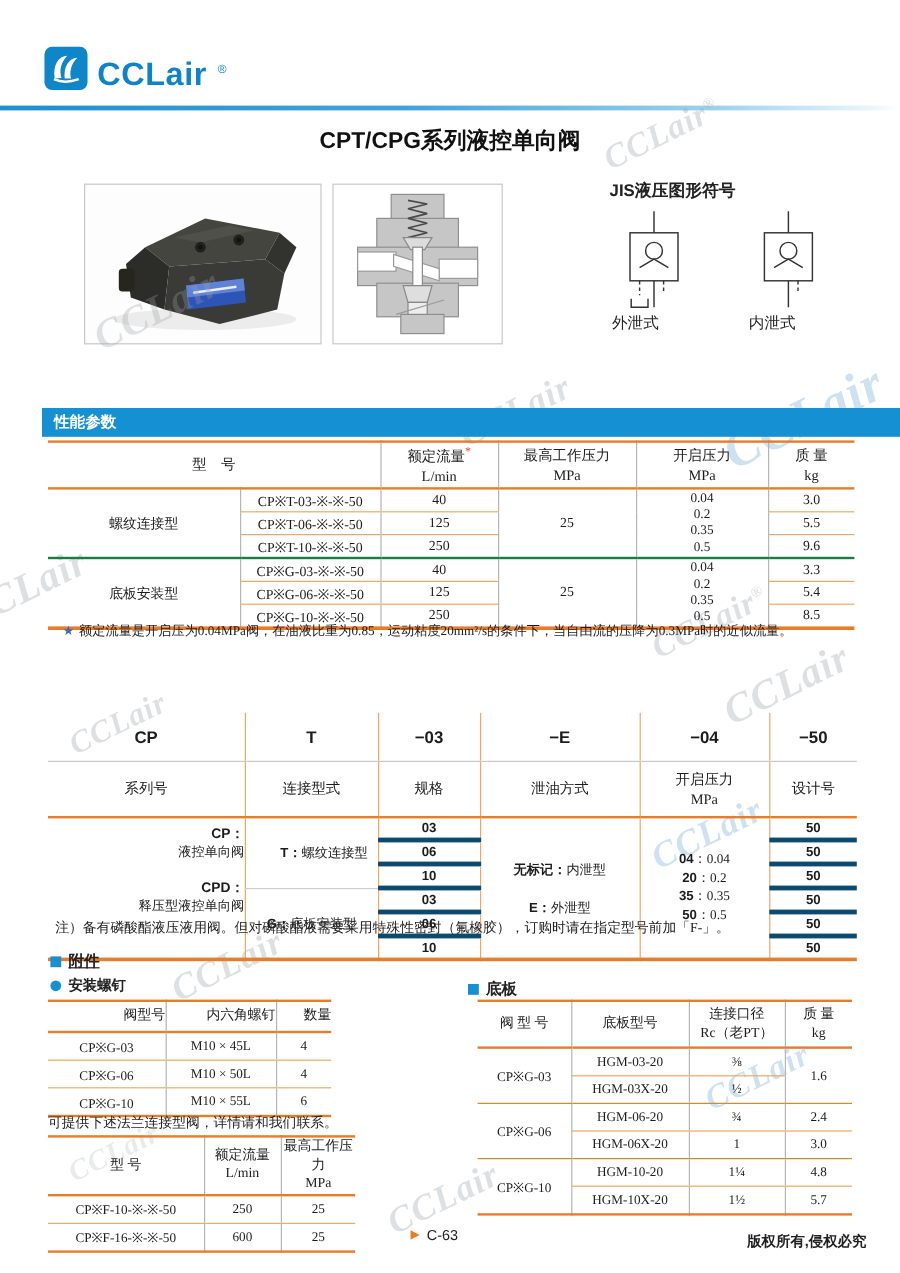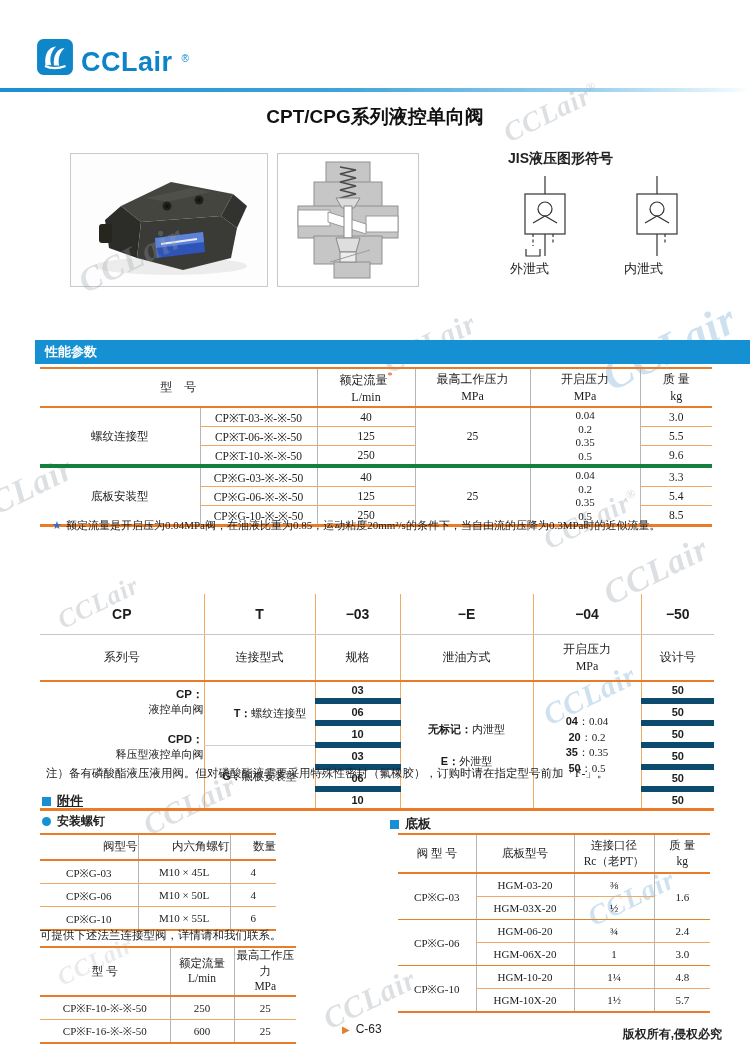--- a/index.html
+++ b/index.html
@@ -35,40 +35,40 @@
        font-weight:bold;line-height:24px;padding-left:10px;box-sizing:border-box;z-index:10;}
 
   
   table{border-collapse:collapse;table-layout:fixed;font-family:"Liberation Serif",serif;
         font-size:11.5px;color:#1c1c1c;z-index:10;position:relative;}
   td,th{padding:0;text-align:center;vertical-align:middle;font-weight:normal;}
   .vl{border-left:1px solid #b5b5b5;}
   .ovl{border-left:1px solid #f0a863;}
   .bb1{border-bottom:1px solid #f0a863;}
   .bb2{border-bottom:2px solid #e87c28;}
-  .bt2{border-top:4px solid #15803d;}
+  .bt2{border-top:2px solid #15803d;}
 
   
   .perf-wrap{left:40px;top:367px;width:672px;}
   table.perf{width:672px;border-top:2px solid #e87c28;border-bottom:3px solid #e87c28;}
   .perf thead th{height:37px;line-height:1.4;font-size:12px;}
   .perf tbody td{height:18px;}
   .star{color:#e0461f;font-size:10px;vertical-align:super;}
   .open-cell div{line-height:13.5px;font-size:11px;}
   .perf-note{left:52px;top:518px;width:660px;font-size:11px;font-family:"Liberation Serif",serif;color:#1c1c1c;z-index:10;}
   .note-star{color:#3a6bbf;margin-right:4px;}
 
   
   .order-wrap{left:40px;top:594px;width:674px;}
   table.order{width:674px;border-bottom:3px solid #e87c28;}
   .ocode td{height:40px;font-family:"Liberation Sans",sans-serif;font-weight:bold;font-size:14px;
             border-bottom:1px solid #c8c8c8;}
   .olabel td{height:45px;border-bottom:2px solid #e87c28;font-size:12px;line-height:1.35;}
   .obody td{height:16px;font-size:11px;}
-  .ob1{border-bottom:6px solid #0c4a6e;}
+  .ob1{border-bottom:4px solid #0c4a6e;}
   .series-cell{vertical-align:top;text-align:right;padding:5px 0 0 30px;}
   .ser b{display:block;font-family:"Liberation Sans",sans-serif;font-size:11.5px;}
   .ser div{font-size:11px;}
   .ser2{margin-top:15px;}
   .conn b,.drain-cell b,.open-vals b{font-family:"Liberation Sans",sans-serif;font-size:11px;}
   .tdiv{border-bottom:1px solid #cfcfcf;padding-left:21px;}
   .drain1{margin-bottom:17px;}
   .open-vals div{line-height:15.5px;}
   .spec,.design{font-family:"Liberation Sans",sans-serif;font-weight:bold;font-size:11px;}
   .order-note{left:46px;top:766px;width:668px;font-size:11.5px;font-family:"Liberation Serif",serif;z-index:10;}

